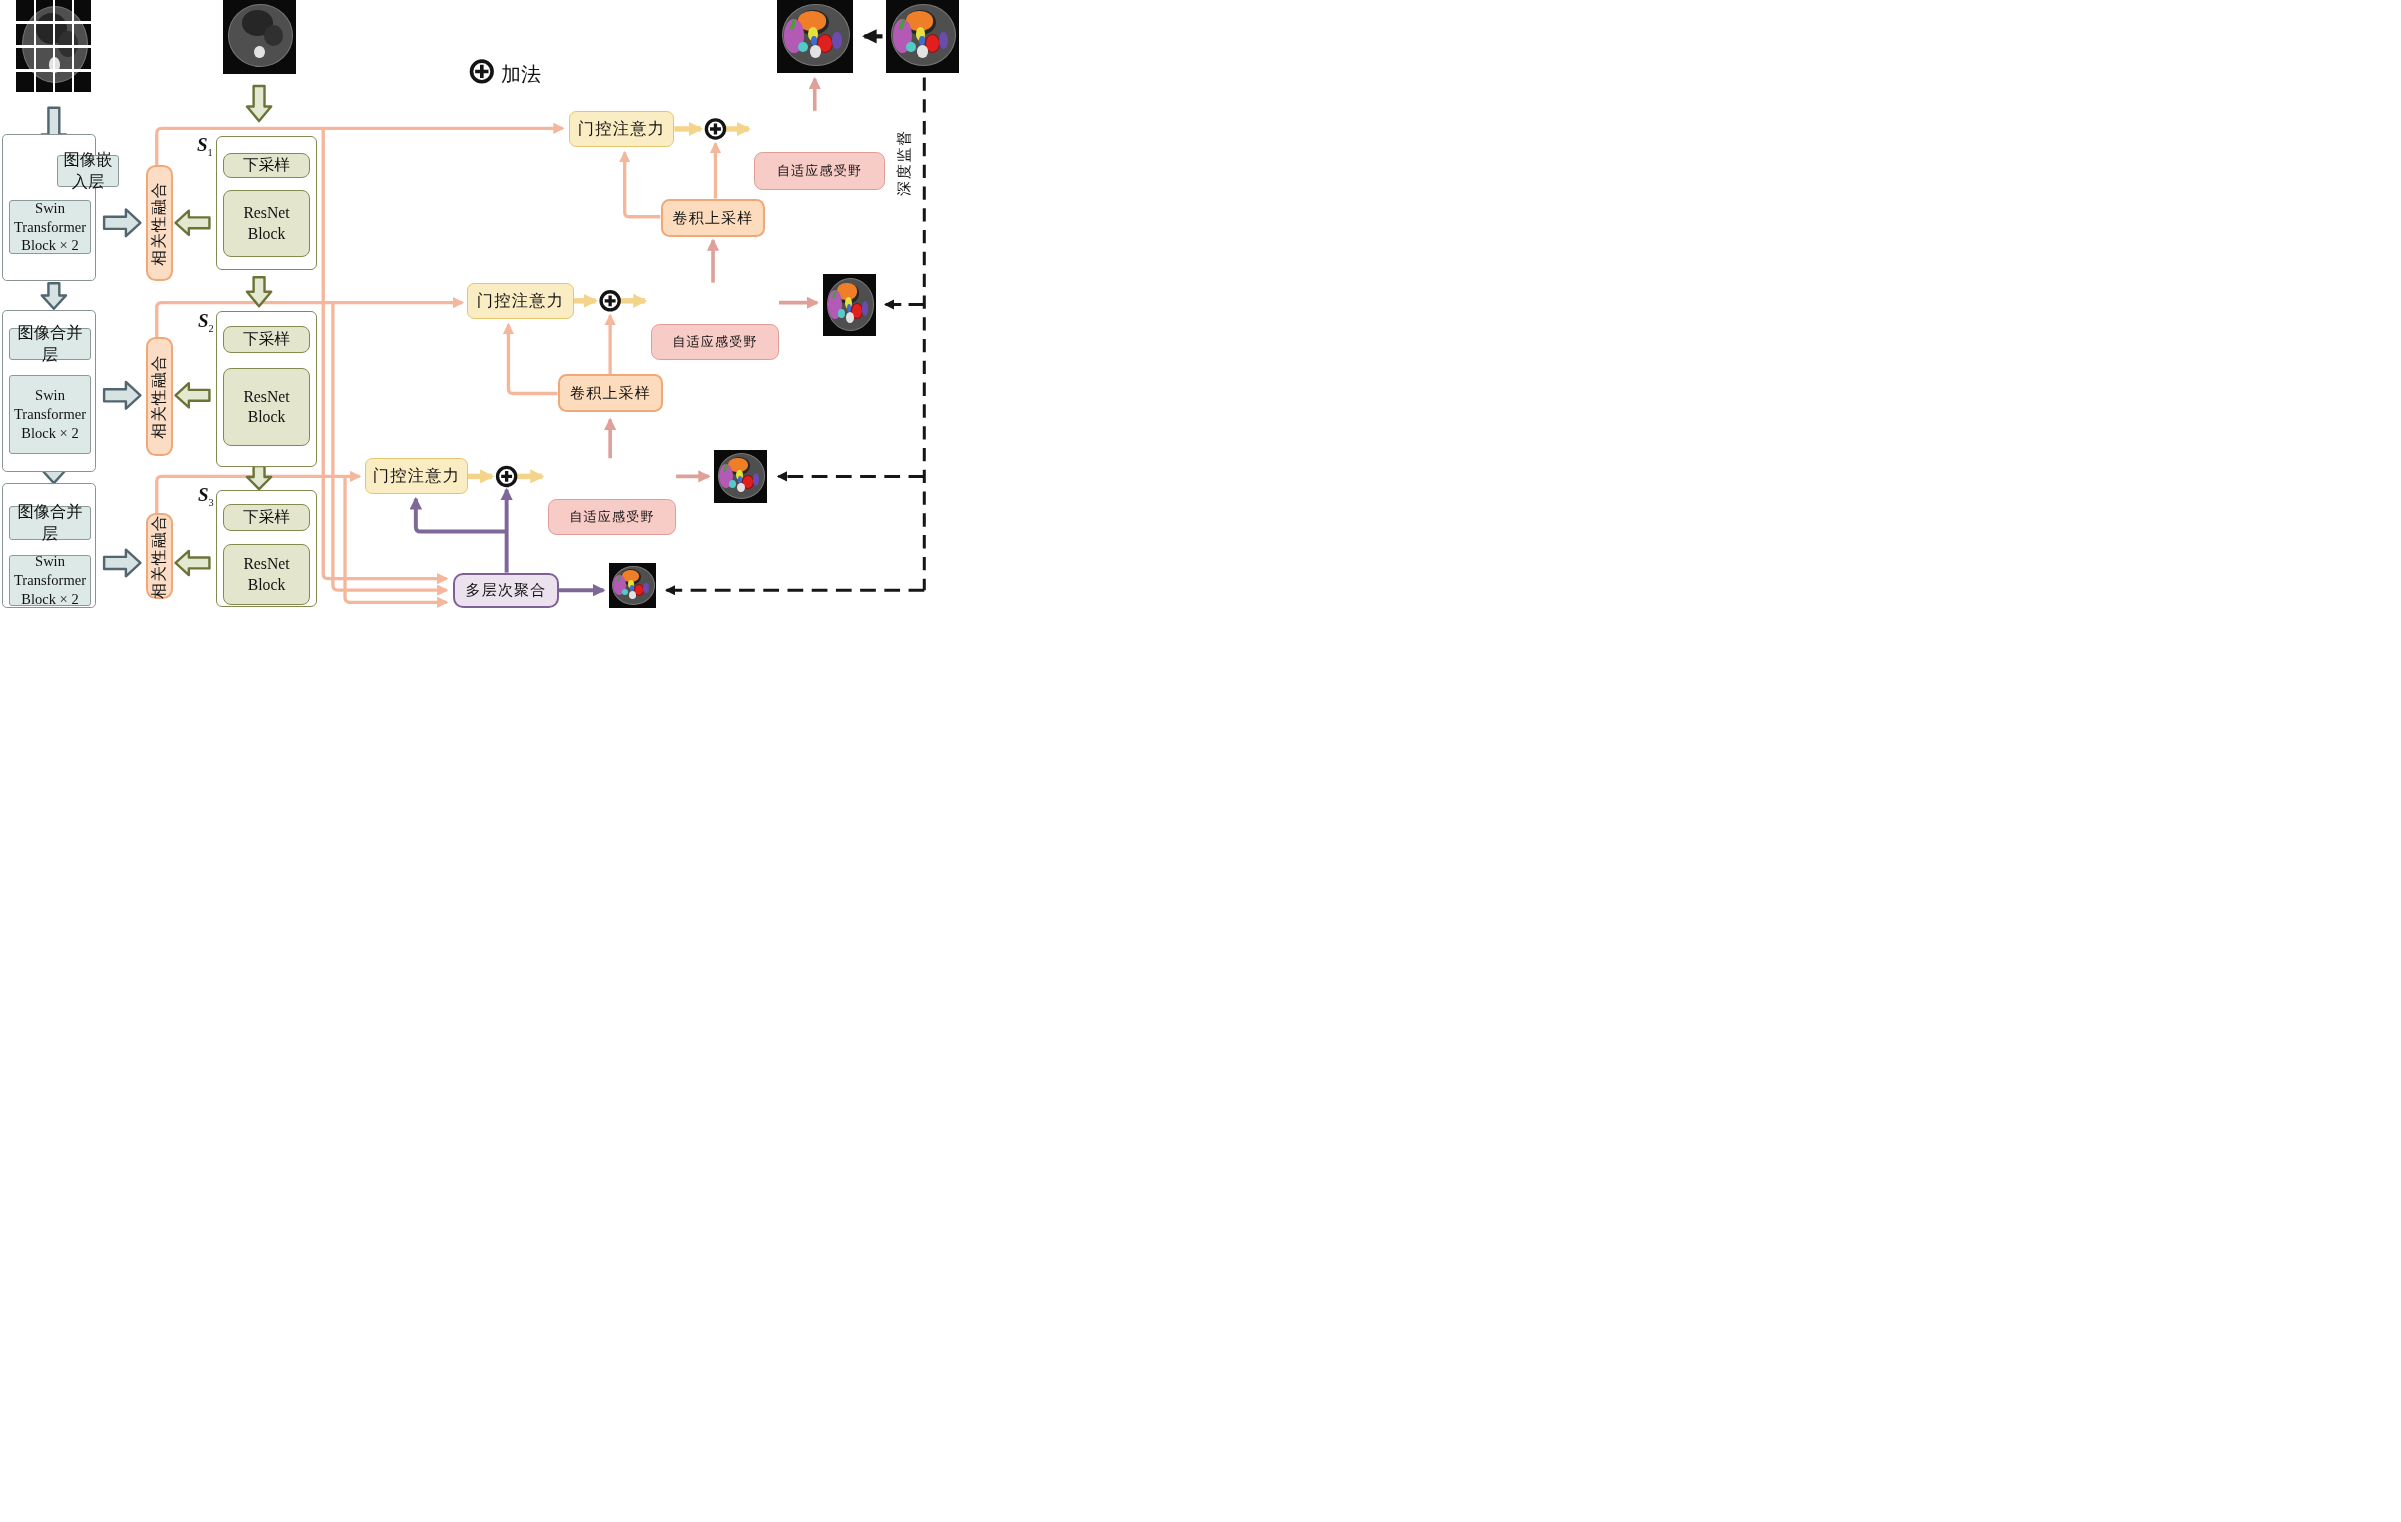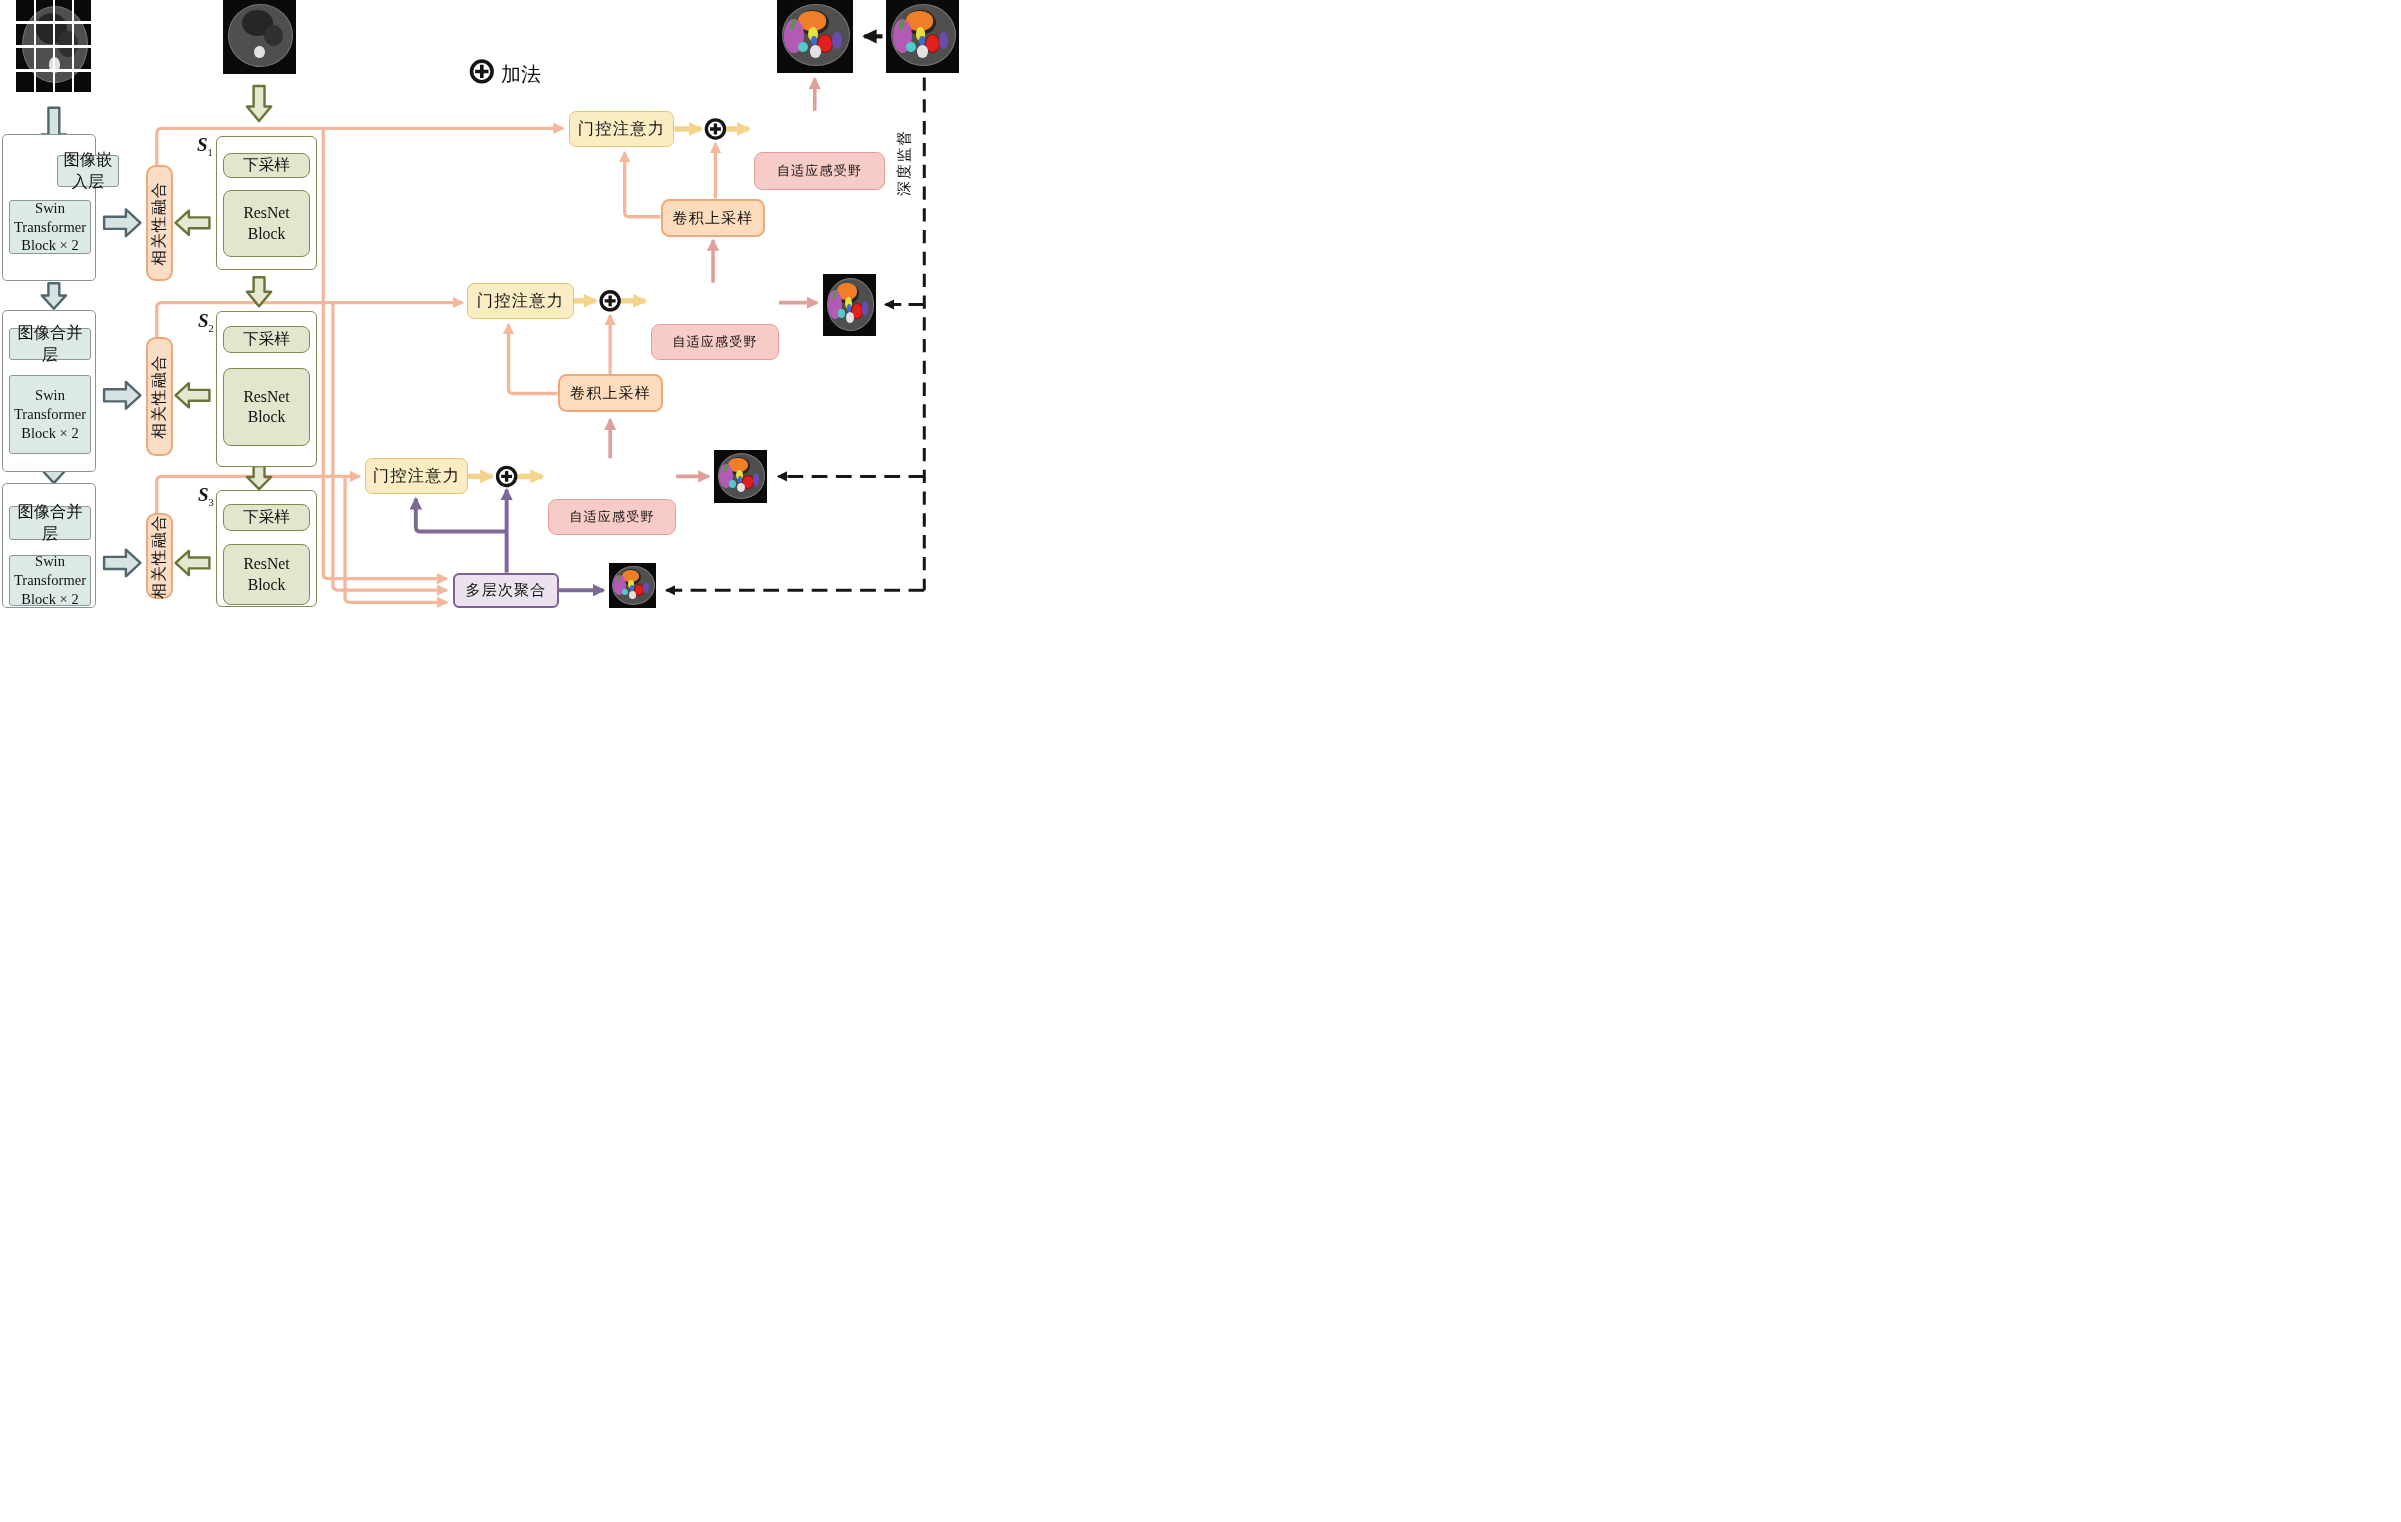--- a/index.html
+++ b/index.html
@@ -222,21 +222,21 @@
   <div class="abs gate" style="left:569px;top:111px;width:105px;height:36px;">门控注意力</div>
   <div class="abs arf" style="left:754px;top:111px;width:131px;height:38px;">自适应感受野</div>
   <div class="abs upsample" style="left:661px;top:199px;width:104px;height:38px;">卷积上采样</div>
 
   <div class="abs gate" style="left:467px;top:283px;width:107px;height:36px;">门控注意力</div>
   <div class="abs arf" style="left:651px;top:283px;width:128px;height:36px;">自适应感受野</div>
   <div class="abs upsample" style="left:558px;top:374px;width:105px;height:38px;">卷积上采样</div>
 
   <div class="abs gate" style="left:365px;top:458px;width:103px;height:36px;">门控注意力</div>
   <div class="abs arf" style="left:548px;top:458px;width:128px;height:36px;">自适应感受野</div>
-  <div class="abs agg" style="left:453px;top:573px;width:106px;height:35px;">多层次聚合</div>
+  <div class="abs agg" style="left:453px;top:573px;width:106px;height:35px;border-radius:10px;">多层次聚合</div>
 
   <div class="abs sup-wrap" style="left:856px;top:111px;width:97px;height:103px;">
     <span>深度监督</span>
   </div>
 
   <div class="ct" style="left:16.3px;top:0;width:75px;height:92px;">
     <i class="body"></i>
       <i class="gut"></i>
       <i class="gut2"></i>
       <i class="spine"></i>

